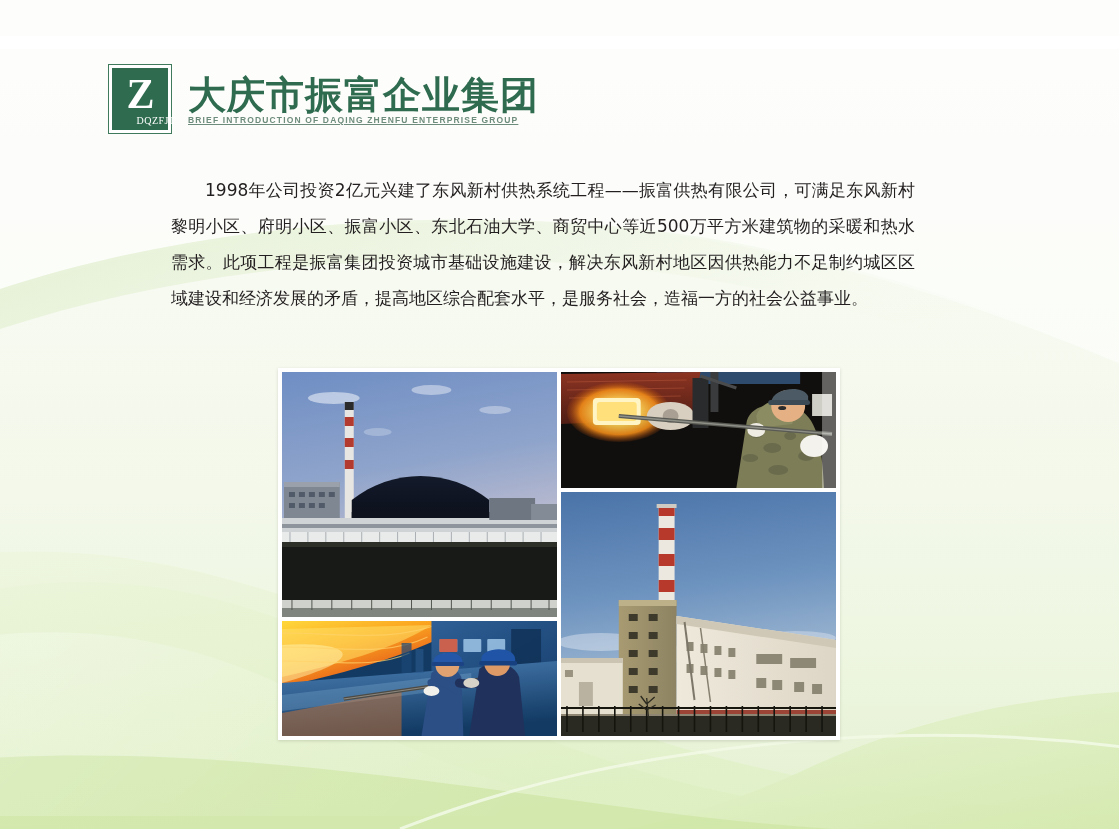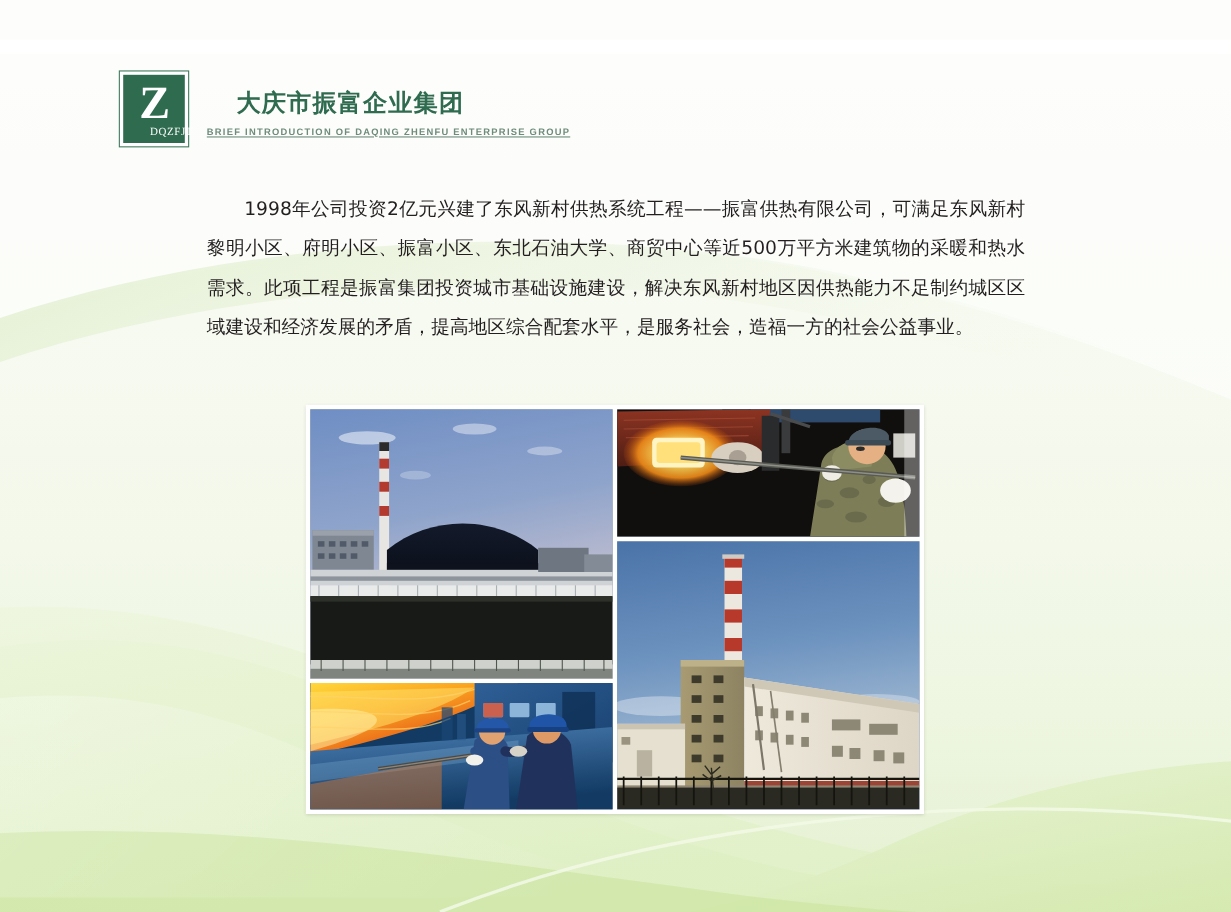--- a/index.html
+++ b/index.html
@@ -87,42 +87,41 @@
     margin-left: 32px;
   }
 
   .titles {
     margin-left: 16px;
     padding-top: 14px;
   }
   .title-cn {
     font-family: "DejaVu Sans", "Liberation Sans", sans-serif;
     font-weight: 700;
-    font-size: 22px;
+    font-size: 38px;
     line-height: 34px;
     color: #2f6b4f;
     letter-spacing: 1px;
     white-space: nowrap;
-    margin-left: 27px;
   }
   .title-en {
     margin-top: 3px;
     font-family: "Liberation Sans", "DejaVu Sans", sans-serif;
     font-size: 8.5px;
     font-weight: 700;
     letter-spacing: 1.15px;
     color: #6e8c7c;
     white-space: nowrap;
     text-decoration: underline;
   }
 
   
   .body-copy {
     position: absolute;
-    left: 188px;
+    left: 171px;
     top: 172px;
     width: 744px;
     font-family: "DejaVu Sans", "Liberation Sans", sans-serif;
     font-size: 17px;
     line-height: 36px;
     color: #231f20;
     text-align: justify;
     text-justify: inter-ideograph;
     text-indent: 2em;
   }

